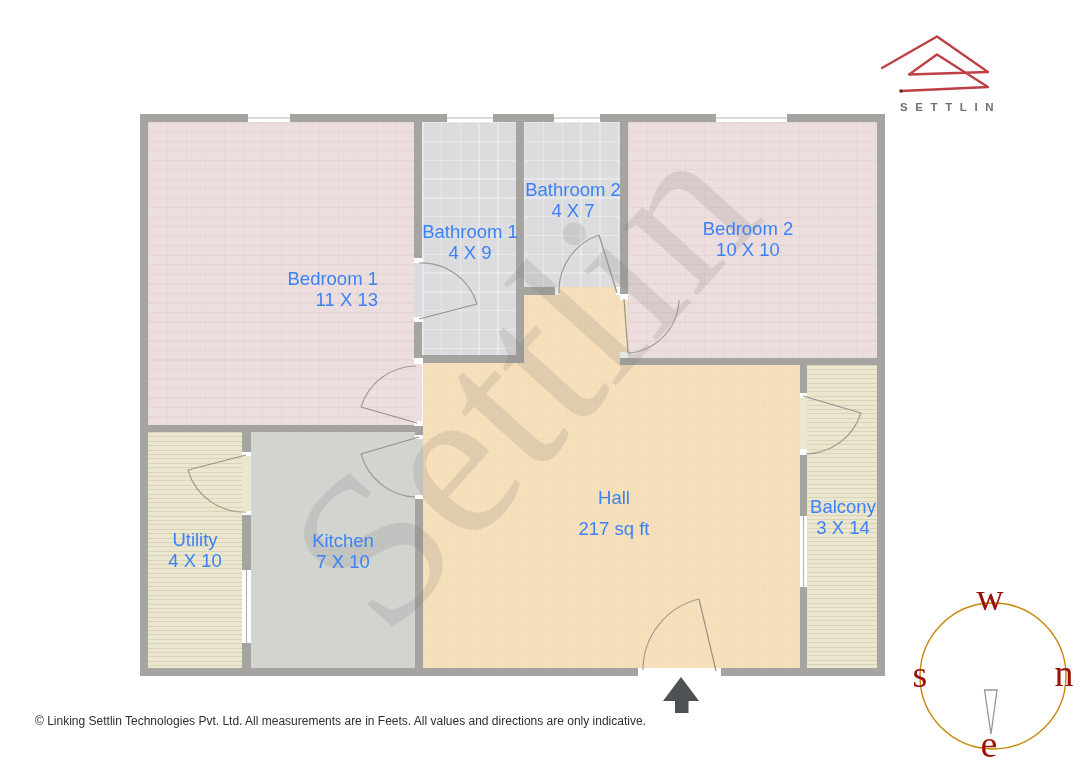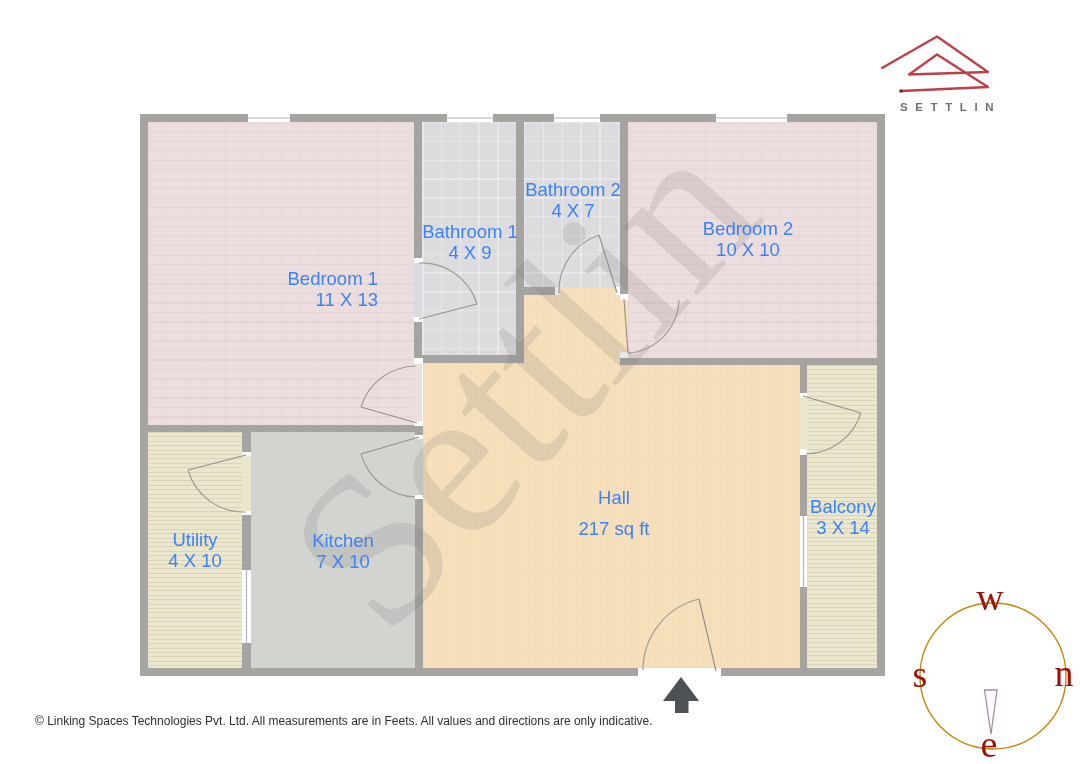--- a/index.html
+++ b/index.html
@@ -151,13 +151,13 @@
   <div class="label" style="left:493px;top:179px;width:160px;">Bathroom 2<br>4 X 7</div>
   <div class="label" style="left:648px;top:218px;width:200px;">Bedroom 2<br>10 X 10</div>
   <div class="label" style="left:514px;top:482px;width:200px;line-height:31px;">Hall<br>217 sq ft</div>
   <div class="label" style="left:243px;top:530px;width:200px;">Kitchen<br>7 X 10</div>
   <div class="label" style="left:95px;top:529px;width:200px;">Utility<br>4 X 10</div>
   <div class="label" style="left:743px;top:496px;width:200px;">Balcony<br>3 X 14</div>
 
   <div class="abs" style="left:900px;top:101px;width:110px;text-align:left;color:#6e7173;
        font-size:11.5px;font-weight:bold;letter-spacing:7.6px;z-index:30;">SETTLIN</div>
 
-  <div class="abs" style="left:35px;top:714px;font-size:12px;color:#2e2e2e;z-index:30;">© Linking Spaces Technologies Pvt. Ltd. All measurements are in Feets. All values and directions are only indicative.</div>
+  <div class="abs" style="left:35px;top:714px;font-size:12px;color:#2e2e2e;z-index:30;">© Linking Settlin Technologies Pvt. Ltd. All measurements are in Feets. All values and directions are only indicative.</div>
 
 </body></html>

